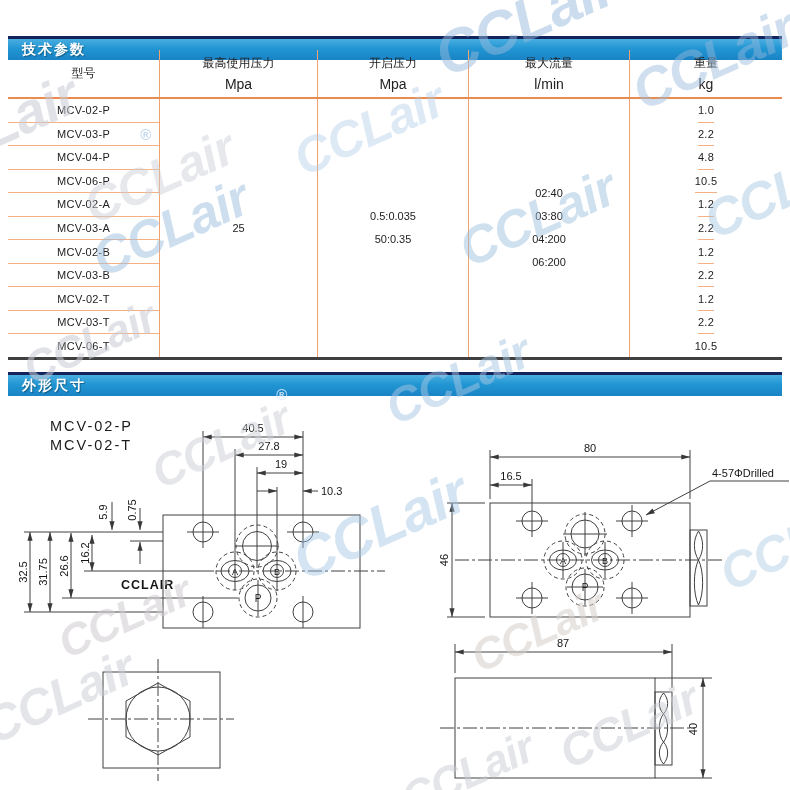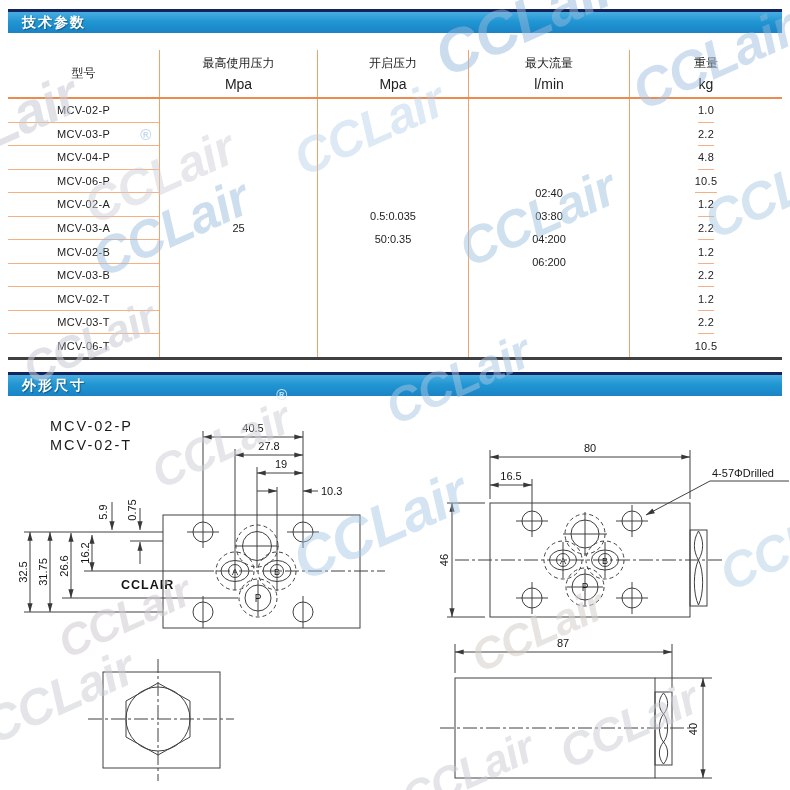--- a/index.html
+++ b/index.html
@@ -4,21 +4,21 @@
 <style>
   html,body{margin:0;padding:0;background:#fff;}
   .page{position:relative;width:790px;height:790px;background:#fff;overflow:hidden;
         font-family:"Liberation Sans",sans-serif;color:#222;}
   
   .bar{position:absolute;left:8px;width:774px;height:21px;box-sizing:content-box;
        background:linear-gradient(180deg,#49ade0 0%,#2196d3 45%,#1a83c5 100%);
        border-top:3px solid #13235b;color:#fff;font-size:14px;font-weight:bold;
        line-height:21px;padding-left:14px;letter-spacing:2px;width:760px;
        text-shadow:1px 1px 1px rgba(0,0,0,0.35);}
-  .bar1{top:9px;}
+  .bar1{top:36px;}
   .bar2{top:372px;}
   
   .tech-table{position:absolute;left:8px;top:50px;width:774px;
               border-bottom:3px solid #404040;}
   .thead{display:flex;height:47px;border-bottom:2px solid #ea8c4f;}
   .th{box-sizing:border-box;display:flex;flex-direction:column;justify-content:space-evenly;
       align-items:center;font-size:12px;color:#222;}
   .th .unit{font-size:14px;}
   .th .unit:empty{display:none;}
   .c0{width:152px;}.c1{width:158px;}.c2{width:151px;}.c3{width:161px;}.c4{width:152px;}

